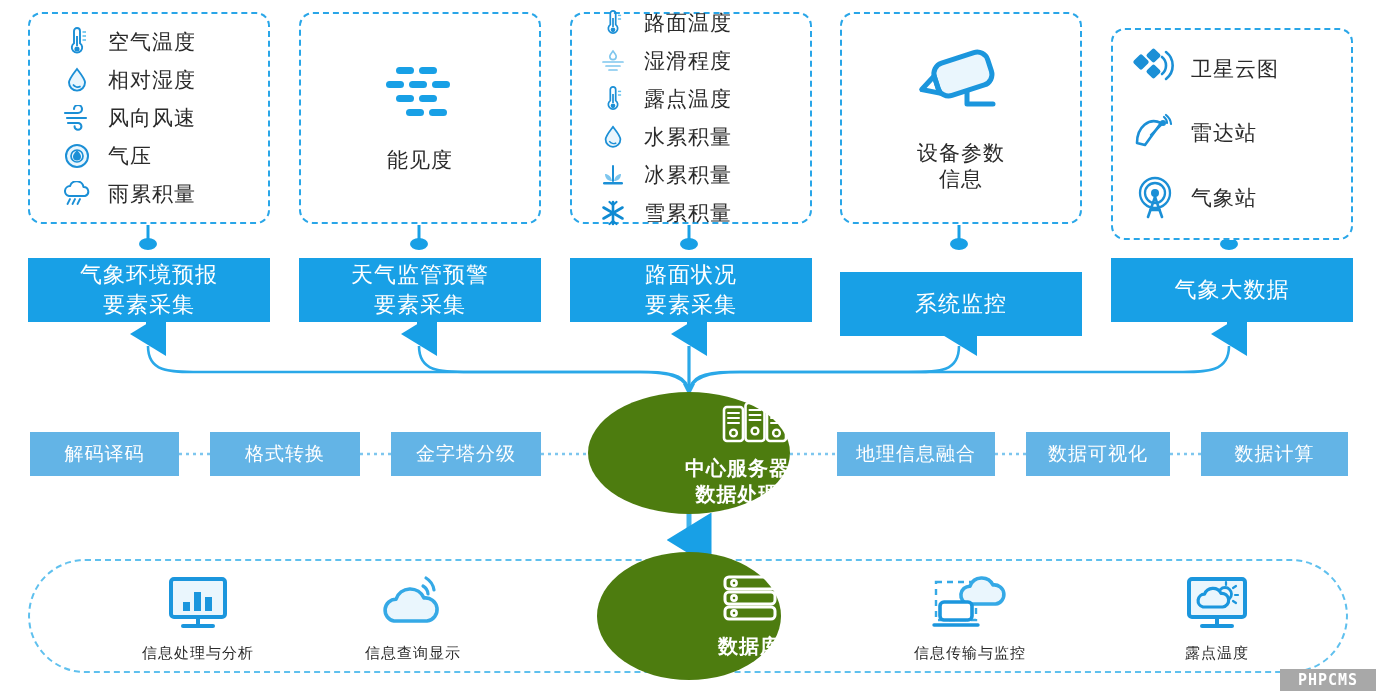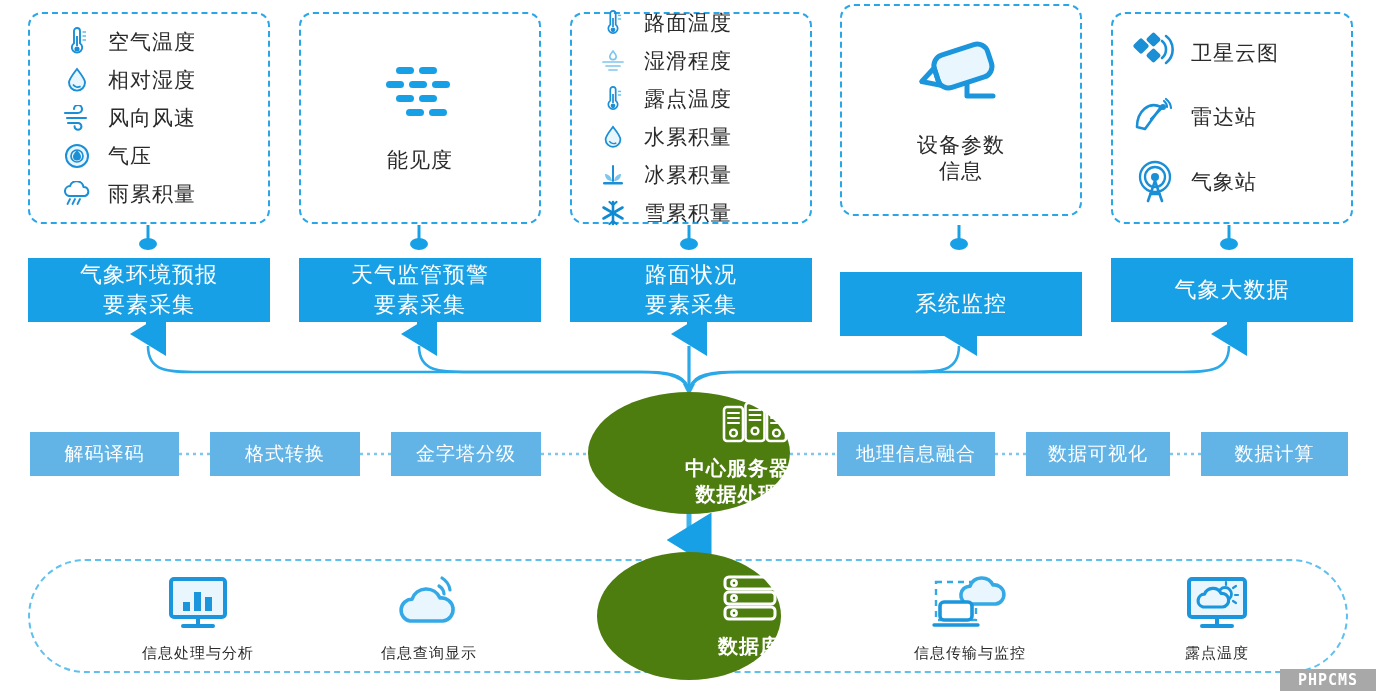--- a/index.html
+++ b/index.html
@@ -307,37 +307,37 @@
               <line x1="14" y1="6" x2="17.5" y2="3"></line>
               <line x1="14" y1="22" x2="10.5" y2="25"></line>
               <line x1="14" y1="22" x2="17.5" y2="25"></line>
             </g>
           </svg>
       </span>
       <span class="lb">雪累积量</span>
     </div>
   </div>
 
-  <div class="srcbox" style="left:840px; top:4px; width:242px; height:212px;">
+  <div class="srcbox" style="left:840px; top:12px; width:242px; height:212px;">
     <div class="solo">
       <span class="ic" style="width:auto;height:auto;">
         <svg width="104" height="74" viewBox="0 0 104 74">
           <g transform="rotate(-18 52 37)">
             <rect x="28" y="14" width="56" height="34" rx="11" fill="#eaf6fd" stroke="#1b96dd" stroke-width="5"></rect>
             <path d="M28 24 L12 33 L28 42 Z" fill="none" stroke="#1b96dd" stroke-width="5" stroke-linejoin="round"></path>
           </g>
           <path d="M58 48 L58 60 L84 60" fill="none" stroke="#1b96dd" stroke-width="5" stroke-linecap="round" stroke-linejoin="round"></path>
         </svg>
       </span>
       <span class="lb" style="white-space:pre-line;">设备参数
 信息</span>
     </div>
   </div>
 
-  <div class="srcbox" style="left:1111px; top:12px; width:242px; height:212px;">
+  <div class="srcbox" style="left:1111px; top:28px; width:242px; height:212px;">
     <div class="srcrow" style="padding-left:18px; margin:10px 0;">
       <span class="ic" style="flex:0 0 52px;width:52px;height:44px;">
         <svg width="52" height="44" viewBox="0 0 52 44">
             <g fill="#1b8fd6">
               <rect x="4" y="9" width="12" height="12" rx="2" transform="rotate(45 10 15)"></rect>
               <rect x="17" y="3" width="11" height="11" rx="2" transform="rotate(45 22.5 8.5)"></rect>
               <rect x="17" y="19" width="11" height="11" rx="2" transform="rotate(45 22.5 24.5)"></rect>
             </g>
             <g fill="none" stroke="#1b8fd6" stroke-width="2.6" stroke-linecap="round">
               <path d="M31 10a11 11 0 0 1 0 17"></path>
@@ -472,21 +472,21 @@
             <rect x="33" y="18" width="7" height="19"></rect>
             <rect x="44" y="23" width="7" height="14"></rect>
           </g>
         <line x1="37" y1="43" x2="37" y2="51" stroke="#1b96dd" stroke-width="4"></line>
         <line x1="22" y1="52" x2="52" y2="52" stroke="#1b96dd" stroke-width="4" stroke-linecap="round"></line>
       </svg>
     </span>
     <span class="lb">信息处理与分析</span>
   </div>
 
-  <div class="outitem" style="left:338px; top:574px; width:182px;">
+  <div class="outitem" style="left:322px; top:574px; width:182px;">
     <span>
       <svg width="78" height="60" viewBox="0 0 78 60">
         <path d="M20 47a11 11 0 0 1 2-21.8A15 15 0 0 1 50 24a10 10 0 0 1 3 23Z" fill="#eaf6fd" stroke="#35a9e6" stroke-width="3.6" stroke-linejoin="round"></path>
         <g fill="none" stroke="#35a9e6" stroke-width="3.2" stroke-linecap="round">
           <path d="M54 20a10 10 0 0 0-5-8"></path>
           <path d="M60 16a17 17 0 0 0-8-12"></path>
         </g>
       </svg>
     </span>
     <span class="lb">信息查询显示</span>

